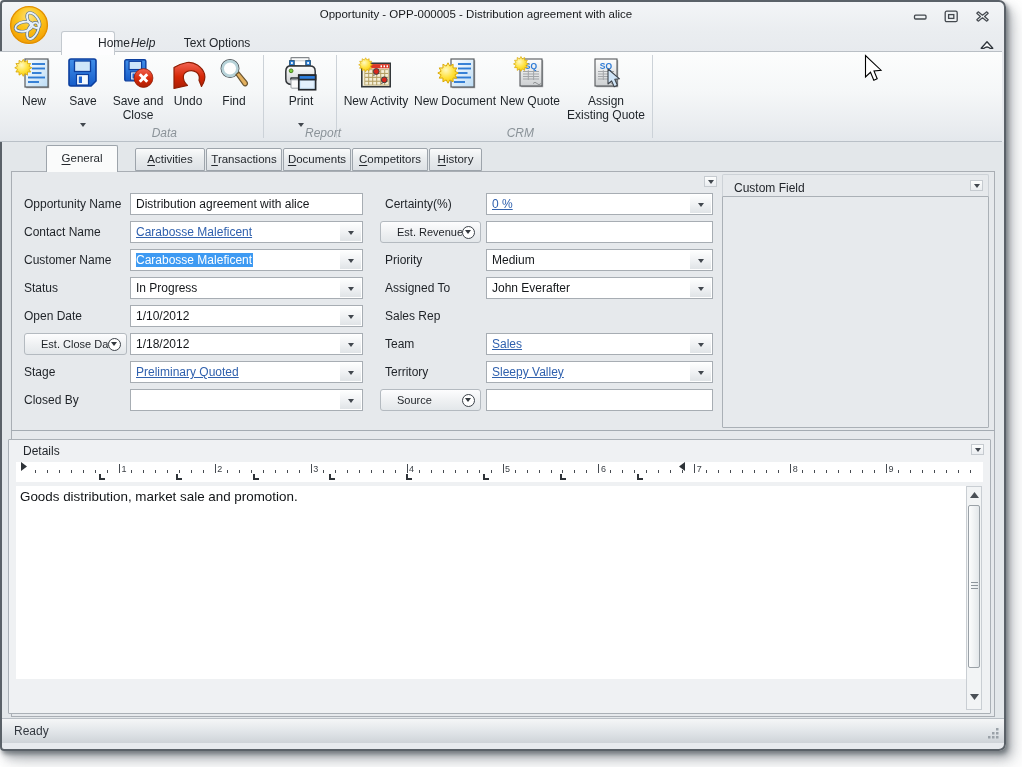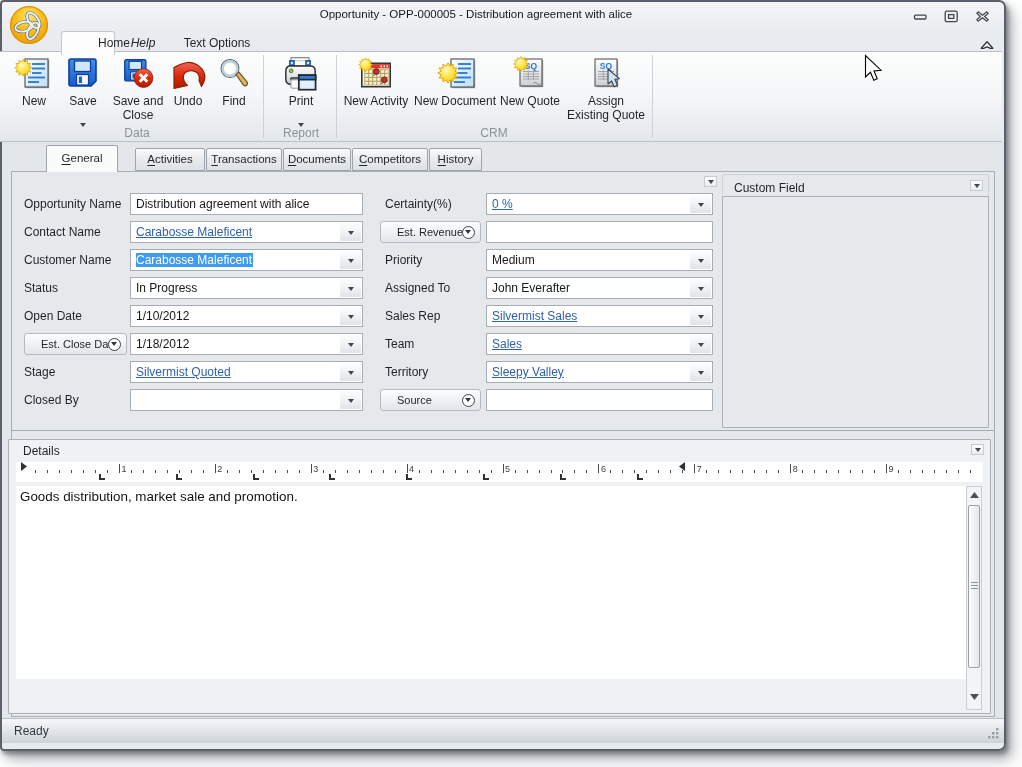--- a/index.html
+++ b/index.html
@@ -19,21 +19,21 @@
   text-align:center;line-height:22px;}
 #tabHome{left:61px;top:31px;width:54px;height:24px;background:#fdfdfe;
   border:1px solid #c3c9cf;border-bottom:none;border-radius:3px 3px 0 0;
   line-height:22px;z-index:3;padding-left:36px;}
 
 #ribbon{position:absolute;left:0px;top:51px;width:1002px;height:91px;
   background:linear-gradient(180deg,#fcfdfd 0%,#f5f7f8 45%,#eaedf0 82%,#e4e8ec 100%);
   border-top:1px solid #b9bfc5;border-bottom:1px solid #b9c0c7;}
 .rbtn{position:absolute;text-align:center;font-size:12px;color:#1e2328;line-height:13.5px;}
 .rsep{position:absolute;top:55px;height:83px;width:1px;background:#ccd2d8;}
-.rgrp{position:absolute;top:126px;height:14px;font-size:12px;color:#8b9399;text-align:center;}
+.rgrp{position:absolute;top:126px;height:14px;font-size:12px;color:#8b9399;text-align:right;font-style:italic;}
 .dar{display:inline-block;width:0;height:0;border-left:3px solid transparent;
   border-right:3px solid transparent;border-top:4px solid #41474e;}
 
 #formarea{position:absolute;left:2px;top:142px;width:1002px;height:576px;background:#e3e7ea;}
 .ptab{position:absolute;top:148px;height:23px;background:linear-gradient(180deg,#fafbfb,#e9ecee 45%,#dde1e5);
   border:1px solid #9da4ab;border-radius:2px 2px 0 0;font-size:11.5px;color:#24282d;
   text-align:center;line-height:21px;z-index:1;margin-left:45px;}
 .ptab u,#ptabGeneral u{text-decoration-thickness:1px;text-underline-offset:2px;}
 #ptabGeneral{position:absolute;top:145px;height:27px;background:#fafbfb;z-index:3;
   border:1px solid #9da4ab;border-bottom:none;border-radius:2px 2px 0 0;
@@ -345,35 +345,34 @@
 <div class="finput" style="left:130px;top:221px;width:233px;"><a class="lnk">Carabosse Maleficent</a><div class="fdrop"><span class="dar"></span></div></div>
 <div class="flabel" style="left:24px;top:249px;">Customer Name</div>
 <div class="finput" style="left:130px;top:249px;width:233px;"><span style="background:#3e9af2;color:#ffffff;padding-right:1px;">Carabosse Maleficent</span><div class="fdrop"><span class="dar"></span></div></div>
 <div class="flabel" style="left:24px;top:277px;">Status</div>
 <div class="finput" style="left:130px;top:277px;width:233px;">In Progress<div class="fdrop"><span class="dar"></span></div></div>
 <div class="flabel" style="left:24px;top:305px;">Open Date</div>
 <div class="finput" style="left:130px;top:305px;width:233px;">1/10/2012<div class="fdrop"><span class="dar"></span></div></div>
 <div class="lbtn" style="left:24px;top:333px;width:103px;">Est. Close Date<span class="cchev" style="right:5px;"></span></div>
 <div class="finput" style="left:130px;top:333px;width:233px;">1/18/2012<div class="fdrop"><span class="dar"></span></div></div>
 <div class="flabel" style="left:24px;top:361px;">Stage</div>
-<div class="finput" style="left:130px;top:361px;width:233px;"><a class="lnk">Silvermist Quoted</a><div class="fdrop"><span class="dar"></span></div></div>
+<div class="finput" style="left:130px;top:361px;width:233px;"><a class="lnk">Preliminary Quoted</a><div class="fdrop"><span class="dar"></span></div></div>
 <div class="flabel" style="left:24px;top:389px;">Closed By</div>
 <div class="finput" style="left:130px;top:389px;width:233px;">
         <div class="fdrop"><span class="dar"></span></div>
       </div>
 <div class="flabel" style="left:385px;top:193px;">Certainty(%)</div>
 <div class="finput" style="left:486px;top:193px;width:227px;"><a class="lnk">0 %</a><div class="fdrop"><span class="dar"></span></div></div>
 <div class="lbtn" style="left:380px;top:221px;width:101px;">Est. Revenue<span class="cchev" style="right:5px;"></span></div>
 <div class="finput" style="left:486px;top:221px;width:227px;"></div>
 <div class="flabel" style="left:385px;top:249px;">Priority</div>
 <div class="finput" style="left:486px;top:249px;width:227px;">Medium<div class="fdrop"><span class="dar"></span></div></div>
 <div class="flabel" style="left:385px;top:277px;">Assigned To</div>
 <div class="finput" style="left:486px;top:277px;width:227px;">John Everafter<div class="fdrop"><span class="dar"></span></div></div>
 <div class="flabel" style="left:385px;top:305px;">Sales Rep</div>
-<div class="finput" style="left:486px;top:305px;width:227px;"><a class="lnk">Silvermist Sales</a><div class="fdrop"><span class="dar"></span></div></div>
 <div class="flabel" style="left:385px;top:333px;">Team</div>
 <div class="finput" style="left:486px;top:333px;width:227px;"><a class="lnk">Sales</a><div class="fdrop"><span class="dar"></span></div></div>
 <div class="flabel" style="left:385px;top:361px;">Territory</div>
 <div class="finput" style="left:486px;top:361px;width:227px;"><a class="lnk">Sleepy Valley</a><div class="fdrop"><span class="dar"></span></div></div>
 <div class="lbtn" style="left:380px;top:389px;width:101px;">Source<span class="cchev" style="right:5px;"></span></div>
 <div class="finput" style="left:486px;top:389px;width:227px;"></div>
 <div class="minidrop" style="left:704px;top:176px;"><span class="dar"></span></div>
 <div class="abs" style="left:722px;top:174px;width:267px;height:23px;border:1px solid #cdd2d7;border-bottom:none;border-radius:2px 2px 0 0;"></div>
 <div class="panelcap" style="left:734px;top:181px;">Custom Field</div>
 <div class="minidrop" style="left:970px;top:180px;"><span class="dar"></span></div>

